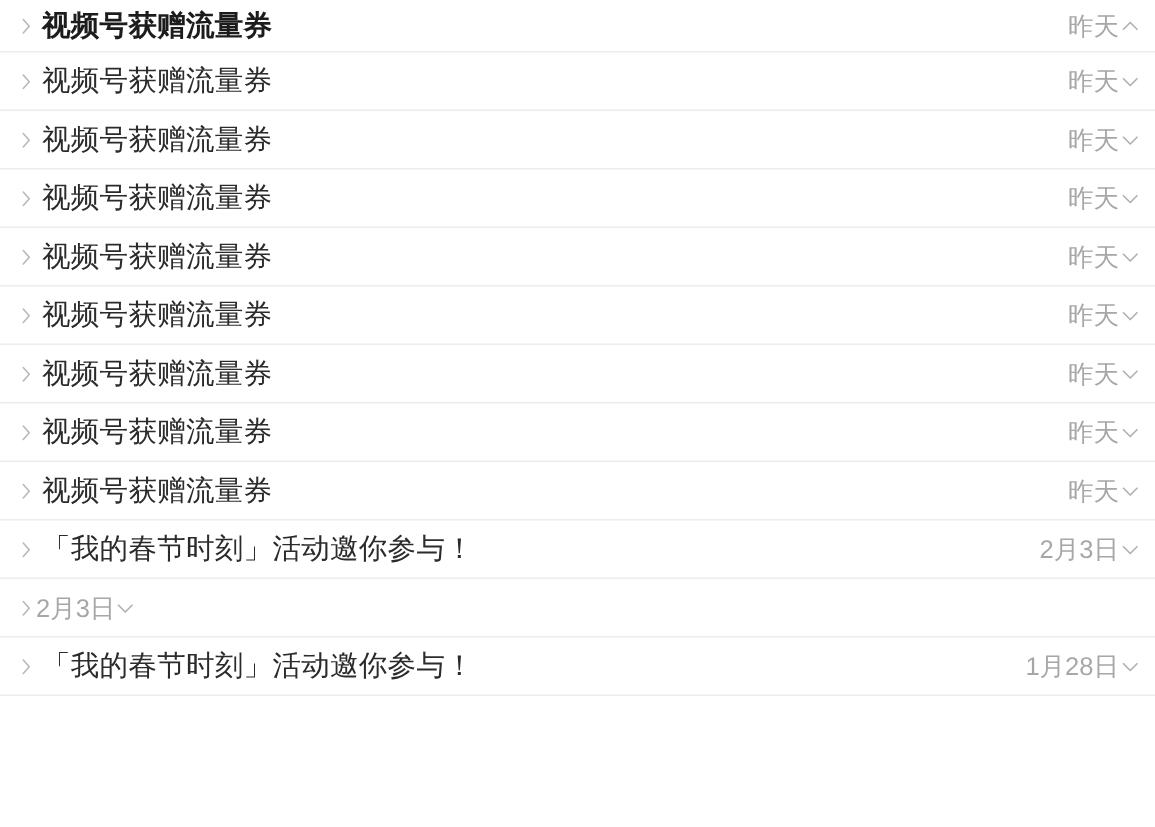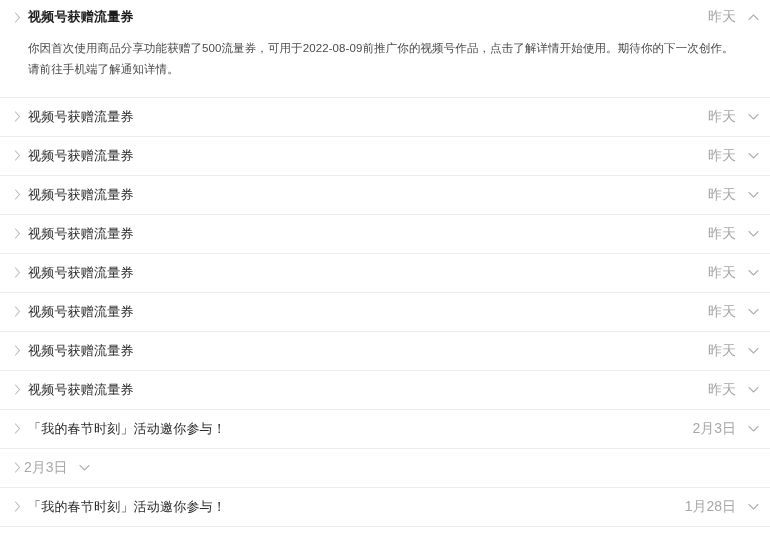--- a/index.html
+++ b/index.html
@@ -37,36 +37,36 @@
     width: 14px;
     min-width: 14px;
     display: flex;
     align-items: center;
     justify-content: center;
     color: #b9b9b9;
   }
   .chev-left svg { display: block; }
   .notice-title {
     flex: 1;
-    font-size: 13px;
+    font-size: 19px;
     color: #2b2b2b;
     letter-spacing: 0.2px;
     padding-left: 4px;
     white-space: nowrap;
     overflow: hidden;
     text-overflow: ellipsis;
   }
   .notice-item.expanded .notice-title {
     font-weight: bold;
     color: #1c1c1c;
   }
   .notice-time {
-    font-size: 14px;
+    font-size: 17px;
     color: #a7a7a7;
-    margin-right: 10px;
+    margin-right: 0;
     white-space: nowrap;
   }
   .chev-right {
     width: 14px;
     min-width: 14px;
     display: flex;
     align-items: center;
     justify-content: center;
     color: #b0b0b0;
   }
@@ -94,24 +94,20 @@
         </svg>
       </span>
       <span class="notice-title">视频号获赠流量券</span>
       <span class="notice-time">昨天</span>
       <span class="chev-right">
           <svg width="11" height="7" viewBox="0 0 11 7" fill="none" xmlns="http://www.w3.org/2000/svg">
             <path d="M1 5.5L5.5 1L10 5.5" stroke="currentColor" stroke-width="1.1" stroke-linecap="round" stroke-linejoin="round"></path>
           </svg>
         </span>
     </div>
-    <div class="notice-body">
-        <p>你因首次使用商品分享功能获赠了500流量券，可用于2022-08-09前推广你的视频号作品，点击了解详情开始使用。期待你的下一次创作。</p>
-        <p>请前往手机端了解通知详情。</p>
-      </div>
   </div>
 
   <div class="notice-item">
     <div class="notice-header">
       <span class="chev-left">
         <svg width="7" height="11" viewBox="0 0 7 11" fill="none" xmlns="http://www.w3.org/2000/svg">
           <path d="M1.5 1L5.5 5.5L1.5 10" stroke="currentColor" stroke-width="1.1" stroke-linecap="round" stroke-linejoin="round"></path>
         </svg>
       </span>
       <span class="notice-title">视频号获赠流量券</span>

